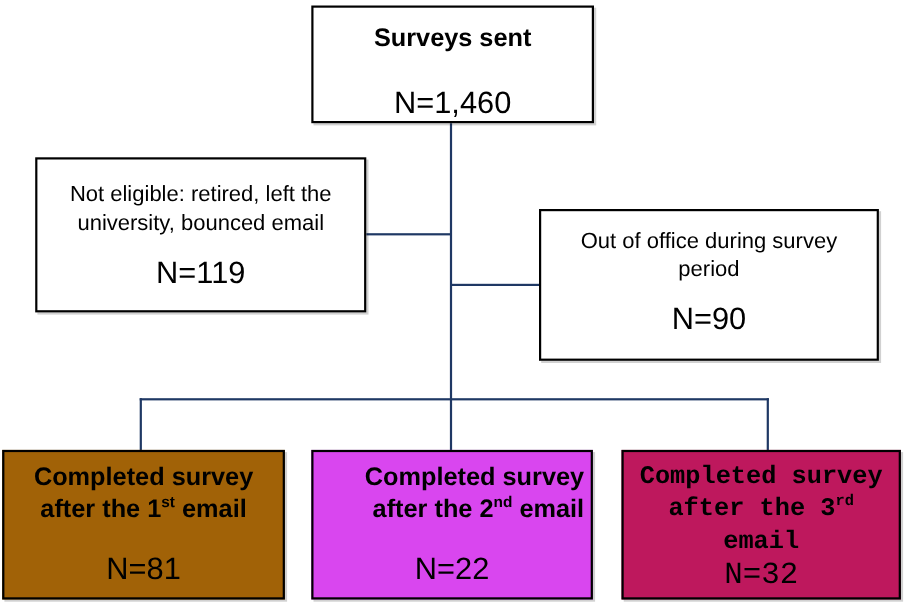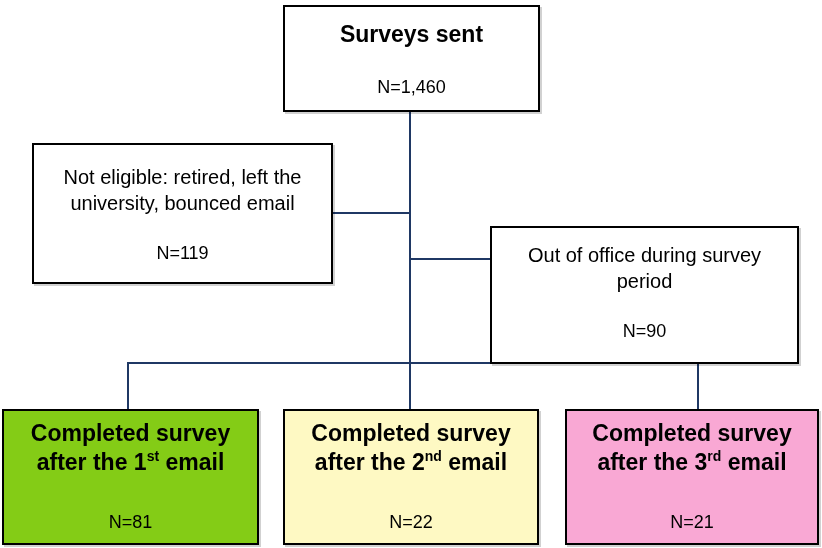--- a/index.html
+++ b/index.html
@@ -35,33 +35,33 @@
   .box-title {
     font-weight: bold;
     font-size: 23px;
     line-height: 1.28;
   }
   .box-text {
     font-size: 20px;
     line-height: 1.3;
   }
   .box-count {
-    font-size: 18px;
+    font-size: 28px;
     line-height: 1.2;
   }
   sup.ordinal {
     font-size: 14px;
     line-height: 0;
     position: relative;
     top: -1px;
   }
   
   #box-top    { left: 283px; top: 5px;   width: 257px; height: 107px; padding: 13px 10px 11px; }
   #box-left   { left: 32px;  top: 143px; width: 301px; height: 141px; padding: 19px 8px 17px; }
-  #box-right  { left: 490px; top: 190px; width: 309px; height: 138px; padding: 14px 22px 19px; margin-top: 36px; }
+  #box-right  { left: 490px; top: 190px; width: 309px; height: 138px; padding: 14px 22px 19px; }
   #box-b1     { left: 2px;   top: 409px; width: 257px; height: 136px; padding: 8px 6px 9px; }
   #box-b2     { left: 283px; top: 409px; width: 256px; height: 136px; padding: 8px 6px 9px; }
   #box-b3     { left: 565px; top: 409px; width: 254px; height: 136px; padding: 8px 6px 9px; }
   
   #line-main-vertical  { left: 409px; top: 111px; width: 2px;   height: 299px; }
   #line-left-branch    { left: 331px; top: 212px; width: 79px;  height: 2px; }
   #line-right-branch   { left: 410px; top: 258px; width: 81px;  height: 2px; }
   #line-distribution   { left: 127px; top: 362px; width: 572px; height: 2px; }
   #line-drop-left      { left: 127px; top: 362px; width: 2px;   height: 48px; }
   #line-drop-right     { left: 697px; top: 362px; width: 2px;   height: 48px; }
@@ -86,28 +86,28 @@
   <div class="box" id="box-left" style="border-color: rgb(0, 0, 0); background: rgb(255, 255, 255);">
     <div class="box-text">Not eligible: retired, left the university, bounced email</div>
     <div class="box-count">N=119</div>
   </div>
 
   <div class="box" id="box-right" style="border-color: rgb(0, 0, 0); background: rgb(255, 255, 255);">
     <div class="box-text">Out of office during survey period</div>
     <div class="box-count">N=90</div>
   </div>
 
-  <div class="box" id="box-b1" style="border-color: rgb(0, 0, 0); background: #84cc16;">
+  <div class="box" id="box-b1" style="border-color: rgb(0, 0, 0); background: #a16207;">
     <div class="box-title"><span>Completed survey after the 1</span><sup class="ordinal">st</sup><span> email</span></div>
     <div class="box-count">N=81</div>
   </div>
 
-  <div class="box" id="box-b2" style="border-color: rgb(0, 0, 0); background: #fef9c3;">
+  <div class="box" id="box-b2" style="border-color: rgb(0, 0, 0); background: #d946ef; text-align: right;">
     <div class="box-title"><span>Completed survey after the 2</span><sup class="ordinal">nd</sup><span> email</span></div>
     <div class="box-count">N=22</div>
   </div>
 
-  <div class="box" id="box-b3" style="border-color: rgb(0, 0, 0); background: #f9a8d4;">
+  <div class="box" id="box-b3" style="border-color: rgb(0, 0, 0); background: #be185d; font-family: Liberation Mono, monospace;">
     <div class="box-title"><span>Completed survey after the 3</span><sup class="ordinal">rd</sup><span> email</span></div>
-    <div class="box-count">N=21</div>
+    <div class="box-count">N=32</div>
   </div>
 
 </div>
 
 </body></html>

